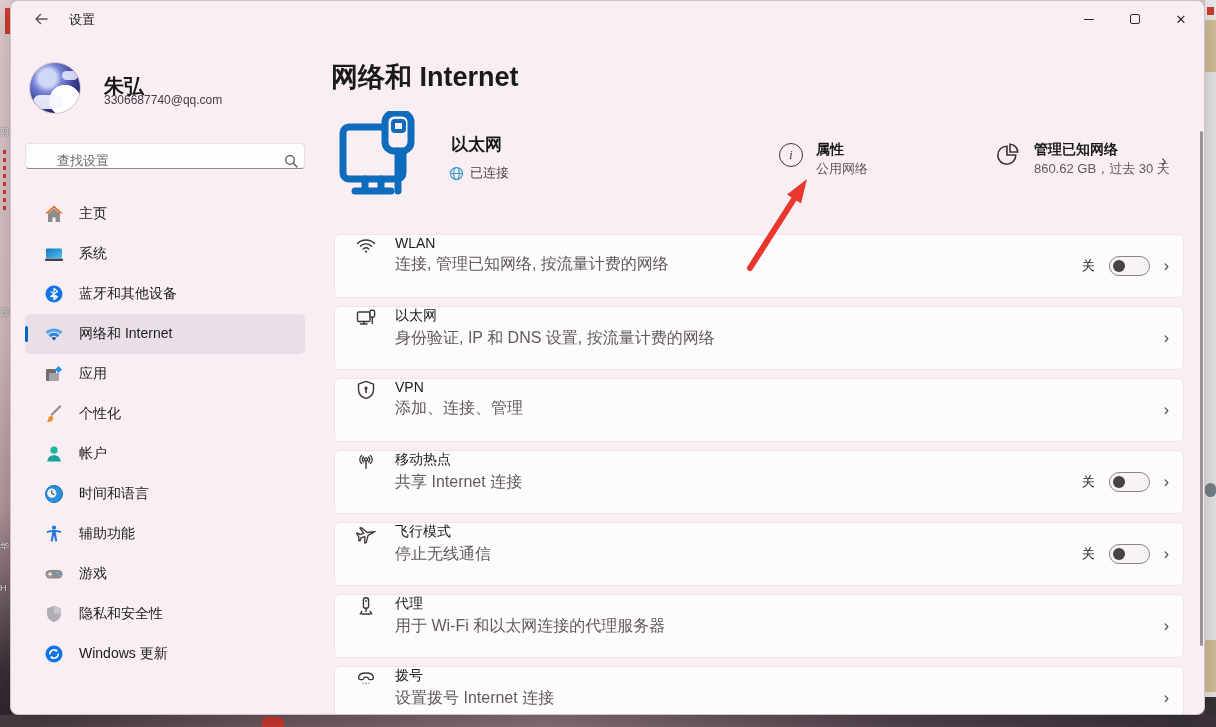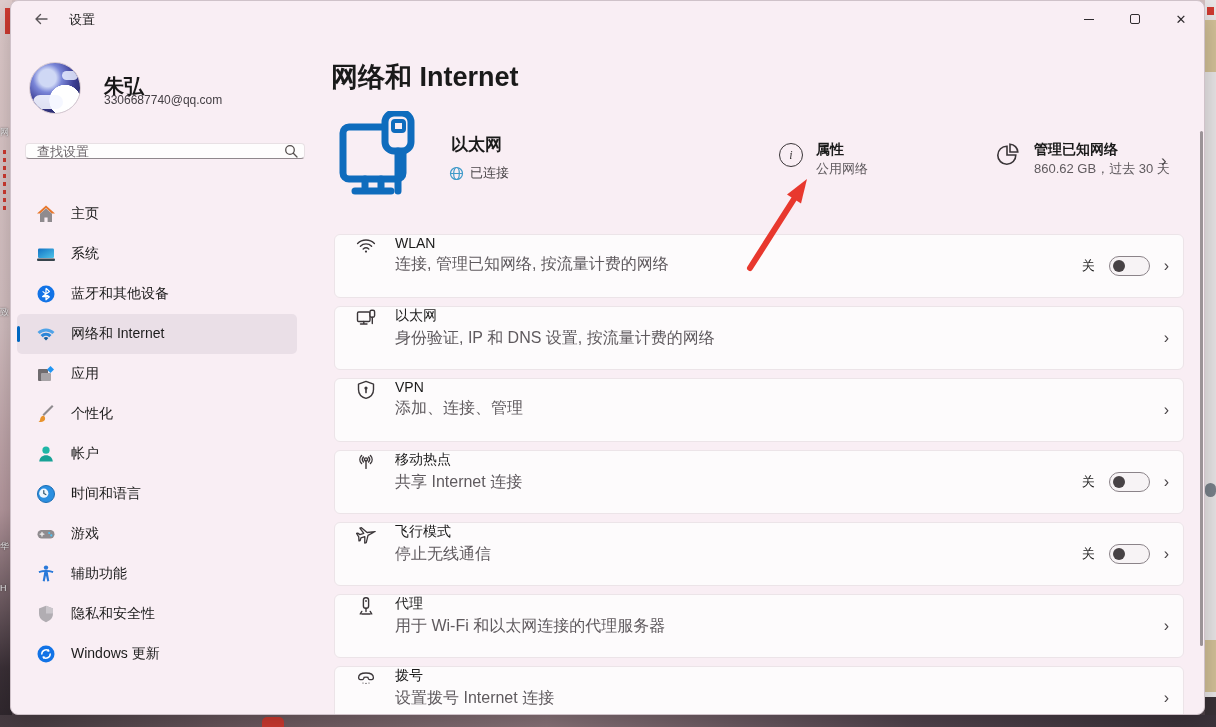--- a/index.html
+++ b/index.html
@@ -44,28 +44,28 @@
   
   .avatar { position:absolute; left:18px; top:61px; width:52px; height:52px; border-radius:50%;
     background:radial-gradient(circle at 35% 30%,#cfd8f5 0 18%,#7a86d8 30%,#3d3f96 55%,#2b2c6e 75%),
                radial-gradient(circle at 70% 75%,#ffffff 0 30%,transparent 31%);
     background-blend-mode:screen; border:1px solid #d9ccd3; overflow:hidden; }
   .avatar .cloud { position:absolute; left:3px; bottom:4px; width:30px; height:14px; background:#f4f6ff; border-radius:8px; opacity:.9; }
   .avatar .cloud2 { position:absolute; right:2px; top:8px; width:16px; height:9px; background:#e9edff; border-radius:6px; opacity:.85; }
   .user-name { position:absolute; left:93px; top:72px; font-size:20px; font-weight:700; color:#171717;text-align:right; }
   .user-email { position:absolute; left:93px; top:92px; font-size:12px; color:#454045; }
 
-  .search-box { position:absolute; left:14px; top:142px; width:280px; height:16px; background:#fefdfd;
-    border:1px solid #e8e0e4; border-bottom-color:#8f878c; border-radius:4px; display:flex; align-items:center; }
+  .search-box { position:absolute; left:14px; top:142px; width:280px; height:26px; background:#fefdfd;
+    border:1px solid #e8e0e4; border-bottom-color:#8f878c; border-radius:4px; display:flex; align-items:flex-end;padding-left:20px; }
   .search-box input { flex:1; border:none; outline:none; background:transparent; font-size:13px; color:#1a1a1a;
     padding:0 8px 0 11px; font-family:inherit; }
   .search-box input::placeholder { color:#6d676b; }
   .search-ico { width:26px; display:flex; justify-content:center; color:#55504f; }
 
-  .nav { position:absolute; left:6px; top:193px; width:280px; }
+  .nav { position:absolute; left:14px; top:193px; width:280px; }
   .nav-item { position:relative; height:40px; border-radius:5px; display:flex; align-items:center;
     padding-left:19px; gap:15px; }
   .nav-item.selected { background:#eadfe7; }
   .nav-item.selected .indicator { position:absolute; left:0; top:12px; width:3px; height:16px;
     border-radius:2px; background:#0067c0; }
   .nav-label { font-size:14px; color:#1b1b1b; }
   .nav-ico { width:20px; height:20px; display:flex; align-items:center; justify-content:center; }
 
   
   .page-title { position:absolute; left:320px; top:58px; font-size:27px; font-weight:700; color:#1a1a1a; }
@@ -244,37 +244,37 @@
               <circle cx="10" cy="10" r="8.5" fill="#2b8fe0"></circle>
               <circle cx="10" cy="10" r="8.5" fill="none" stroke="#1b6db4" stroke-width="1"></circle>
               <circle cx="7.8" cy="9.2" r="4.6" fill="#eef6fd"></circle>
               <path d="M7.8 6.5v2.9l2 1.2" stroke="#30566f" stroke-width="1.2" fill="none" stroke-linecap="round"></path>
             </svg>
           </span>
         <span class="nav-label">时间和语言</span>
       </div>
       <div class="nav-item">
         <span class="nav-ico">
+            <svg width="20" height="20" viewBox="0 0 20 20" fill="#2979d9">
+              <circle cx="10" cy="3.6" r="2.2"></circle>
+              <path d="M2.6 7.2c4.8-1.6 10-1.6 14.8 0l-.6 1.9c-1.9-.6-3.5-.9-5.1-1l1.6 9-2 .4L10 11.7h-.1l-1.2 5.8-2-.4 1.6-9c-1.6.1-3.2.4-5.1 1z"></path>
+            </svg>
+          </span>
+        <span class="nav-label">辅助功能</span>
+      </div>
+      <div class="nav-item">
+        <span class="nav-ico">
             <svg width="20" height="20" viewBox="0 0 20 20">
               <rect x="1.5" y="6" width="17" height="8.5" rx="4.2" fill="#8f8b8e"></rect>
               <path d="M6 8.4v3.6M4.2 10.2h3.6" stroke="#f2f0f1" stroke-width="1.3" stroke-linecap="round"></path>
               <circle cx="13.2" cy="9" r="1.1" fill="#4fc3f7"></circle>
               <circle cx="15.3" cy="11.4" r="1.1" fill="#4fc3f7"></circle>
             </svg>
           </span>
         <span class="nav-label">游戏</span>
-      </div>
-      <div class="nav-item">
-        <span class="nav-ico">
-            <svg width="20" height="20" viewBox="0 0 20 20" fill="#2979d9">
-              <circle cx="10" cy="3.6" r="2.2"></circle>
-              <path d="M2.6 7.2c4.8-1.6 10-1.6 14.8 0l-.6 1.9c-1.9-.6-3.5-.9-5.1-1l1.6 9-2 .4L10 11.7h-.1l-1.2 5.8-2-.4 1.6-9c-1.6.1-3.2.4-5.1 1z"></path>
-            </svg>
-          </span>
-        <span class="nav-label">辅助功能</span>
       </div>
       <div class="nav-item">
         <span class="nav-ico">
             <svg width="20" height="20" viewBox="0 0 20 20">
               <path d="M10 1.8 17 4.4v5.2c0 4.6-3 7.3-7 8.6-4-1.3-7-4-7-8.6V4.4z" fill="#b1adb2"></path>
               <path d="M10 1.8 17 4.4v5.2H10z" fill="#cac6cb"></path>
             </svg>
           </span>
         <span class="nav-label">隐私和安全性</span>
       </div>

